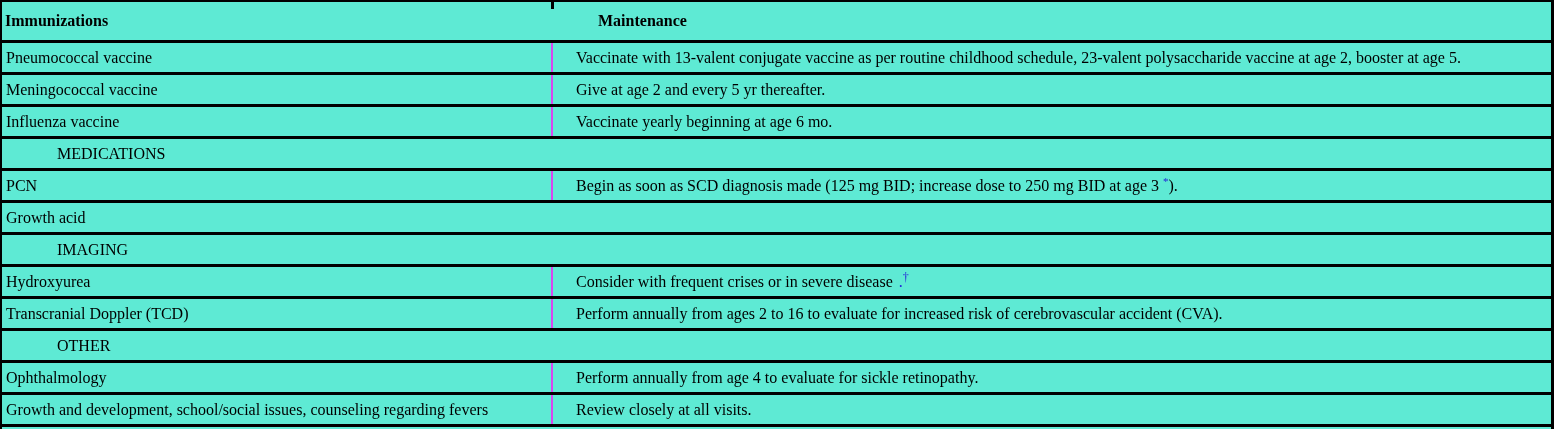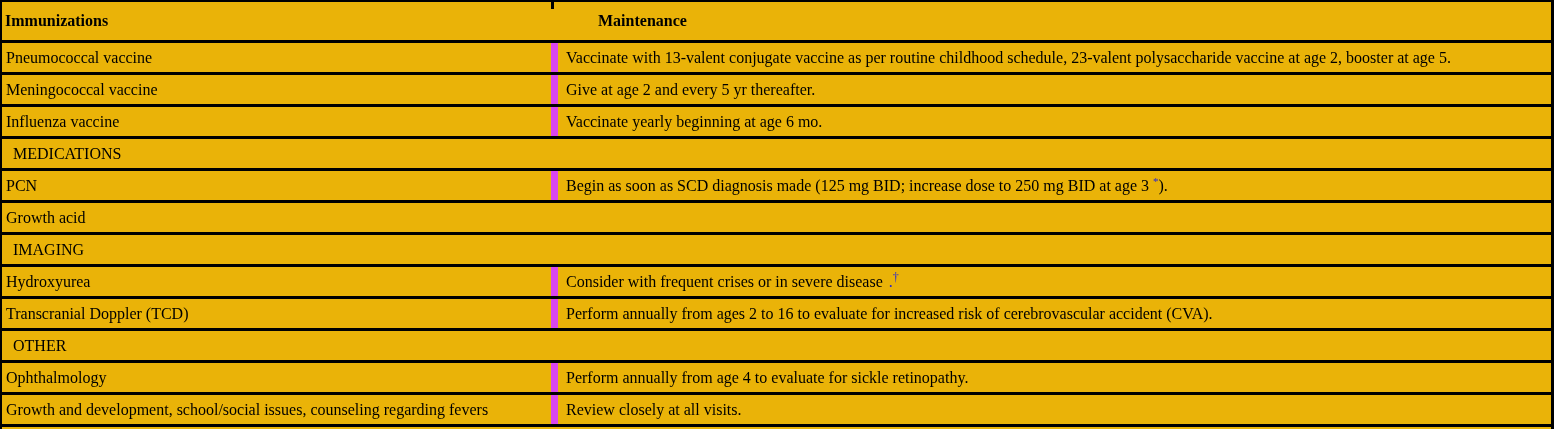--- a/index.html
+++ b/index.html
@@ -11,21 +11,21 @@
     position: relative;
     width: 1554px;
     height: 429px;
     box-sizing: border-box;
     border-top: 2px solid #000000;
     border-left: 2px solid #000000;
     border-right: 3px solid #000000;
     font-family: "Liberation Serif", "DejaVu Serif", serif;
     font-size: 16px;
     color: #000000;
-    background: #eab308;
+    background: #5eead4;
   }
   .row {
     display: flex;
     height: 32px;
     box-sizing: border-box;
     border-bottom: 3px solid #000000;
     overflow: hidden;
   }
   .row.header-row {
     height: 41px;
@@ -39,39 +39,40 @@
     align-items: center;
     white-space: nowrap;
     overflow: hidden;
   }
   .header-row .c1 {
     padding-left: 3px;
   }
   .c2 {
     flex: 1;
     box-sizing: border-box;
-    border-left: 7px solid #d946ef;
-    padding-left: 8px;
+    border-left: 2px solid #d946ef;
+    padding-left: 23px;
     display: flex;
     align-items: center;
     white-space: nowrap;
     overflow: hidden;
   }
   .header-row .c2 {
     border-left: none;
     padding-left: 3px;
     margin-left: 44px;
   }
   .section-cell {
     flex: 1;
     box-sizing: border-box;
     padding-left: 11px;
     display: flex;
     align-items: center;
     white-space: nowrap;
+    margin-left: 44px;
   }
   .fn-link {
     color: #2323d8;
     text-decoration: none;
   }
   .fn-sup {
     font-size: 11px;
     position: relative;
     top: -5px;
     margin-left: 4px;

